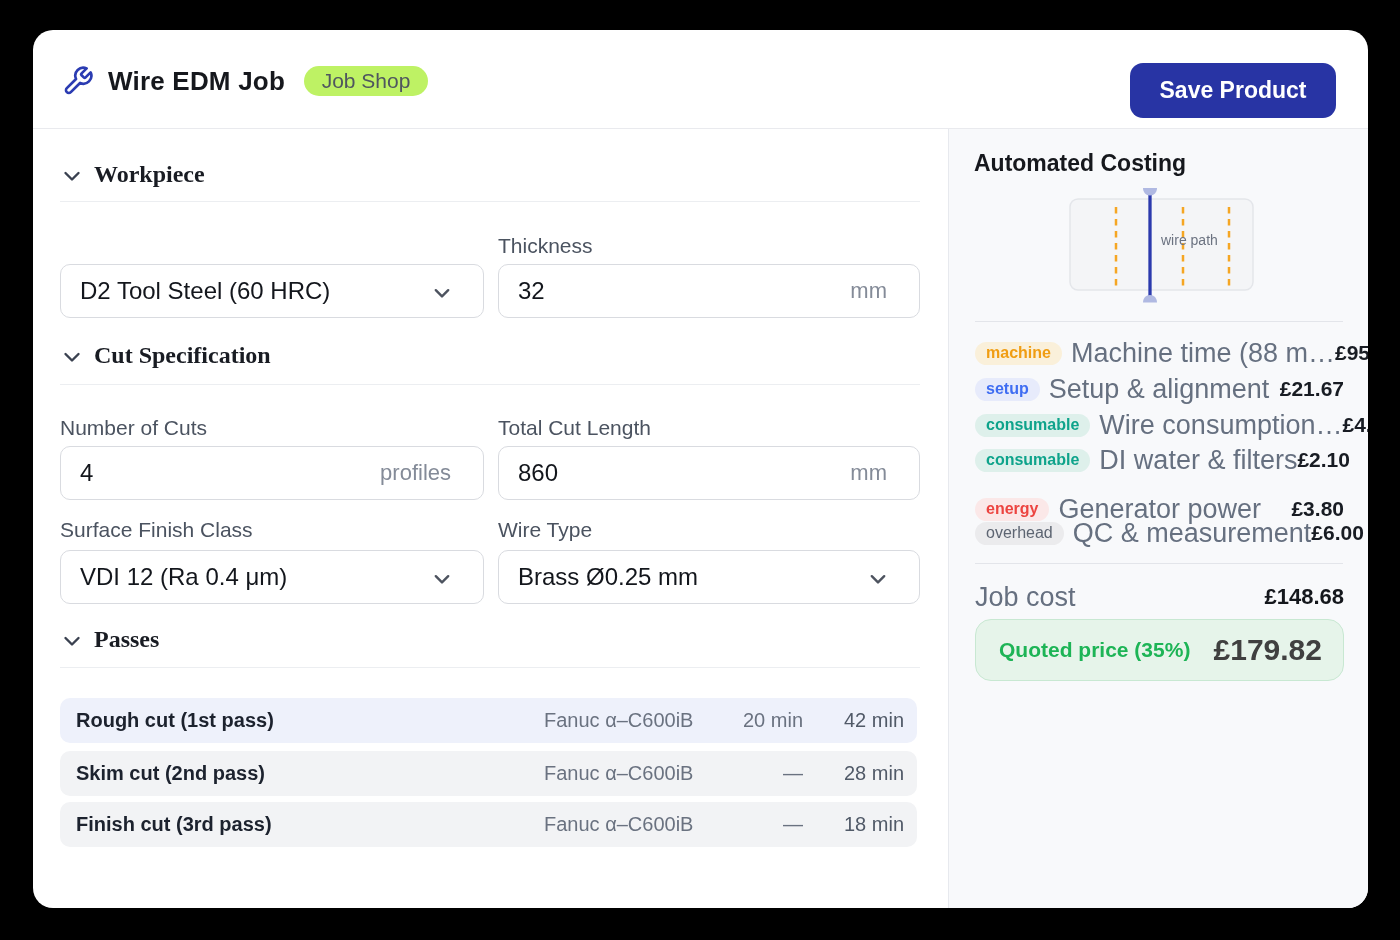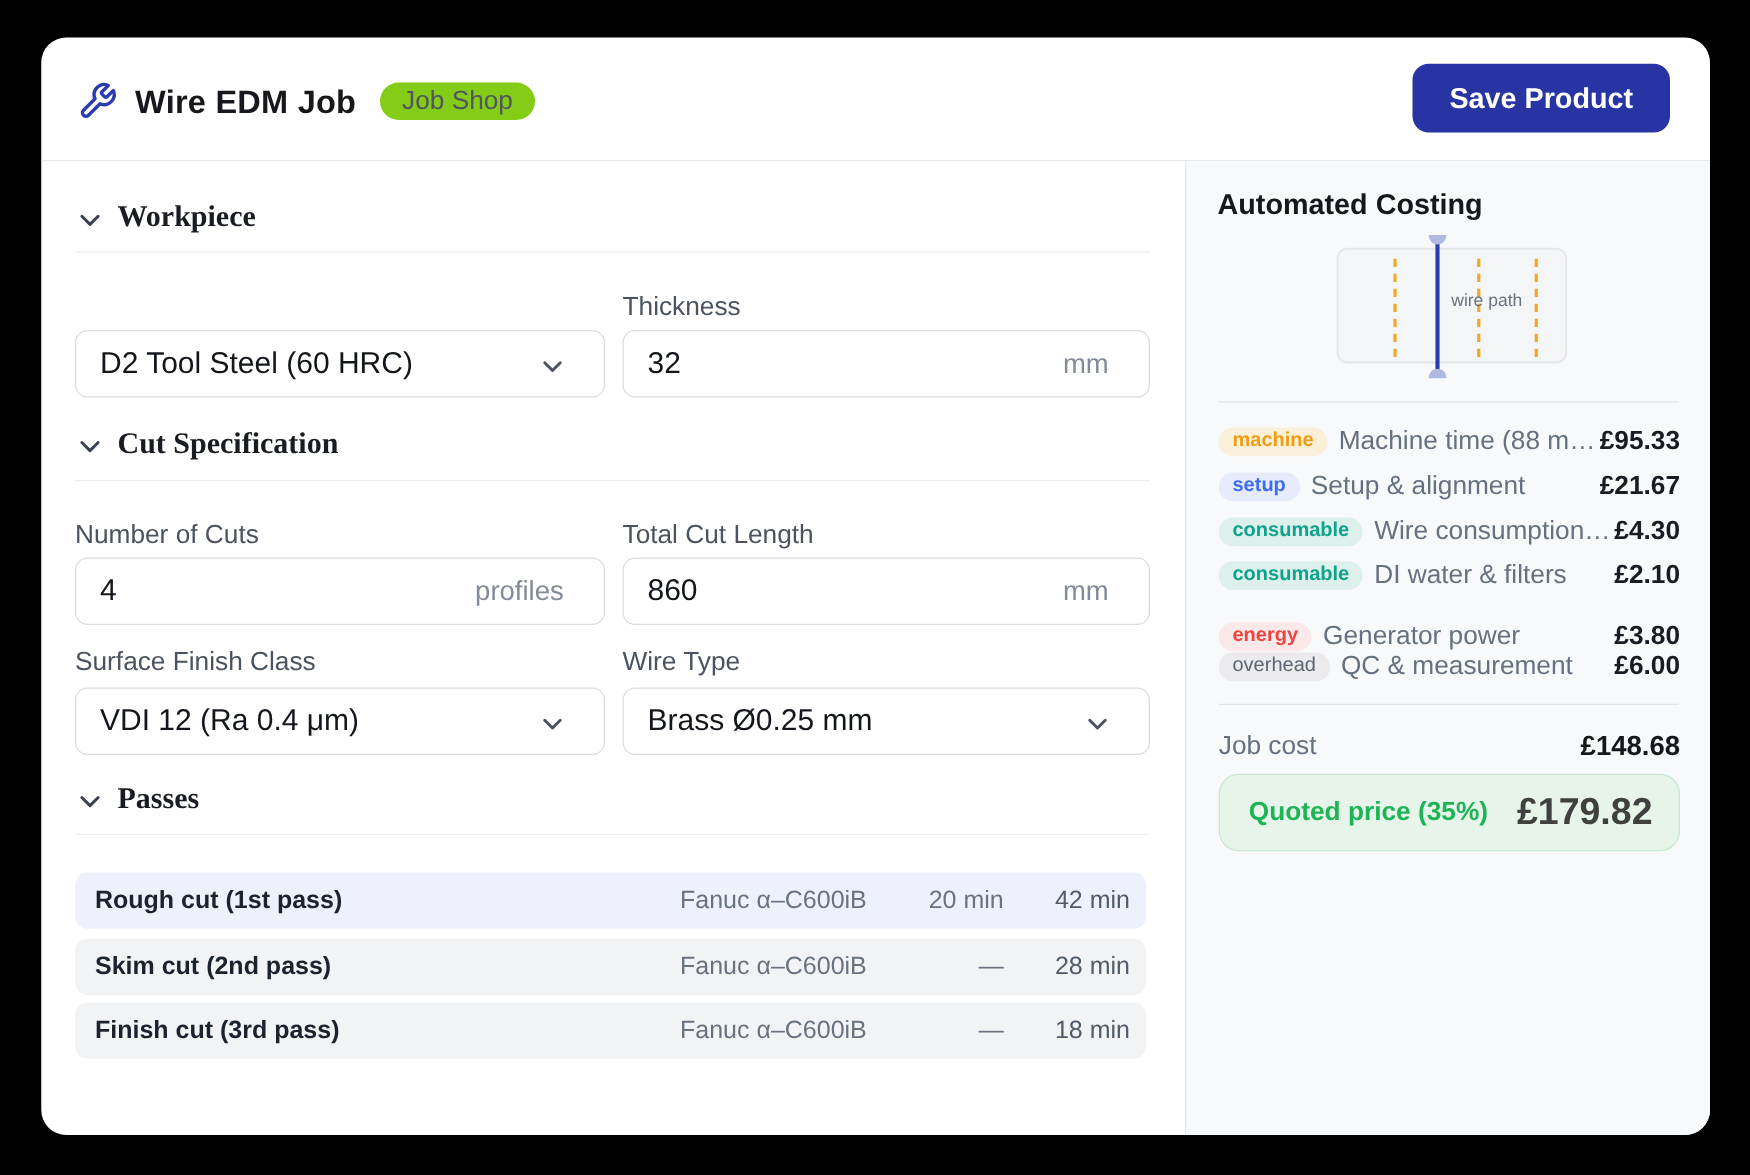--- a/index.html
+++ b/index.html
@@ -3,23 +3,23 @@
 <meta charset="utf-8">
 <style>
   * { margin:0; padding:0; box-sizing:border-box; }
   html,body { width:1400px; height:940px; background:#000; overflow:hidden;
     font-family:"Liberation Sans",sans-serif; }
   .card { position:absolute; left:33px; top:30px; width:1335px; height:878px;
     background:#fff; border-radius:20px; overflow:hidden; }
   .abs { position:absolute; }
   
   .hdr-title { left:75px; top:36px; font-size:26px; font-weight:bold; color:#16181d; letter-spacing:0.2px;}
-  .hdr-badge { left:271px; top:36px; width:124px; height:30px; background:#84cc16;
+  .hdr-badge { left:271px; top:36px; width:124px; height:30px; background:#bef264;
     border-radius:999px; color:#4f565f; font-size:21px; display:flex; align-items:center; justify-content:center; }
-  .save-btn { left:1097px; top:21px; width:206px; height:55px; background:#2834a4;
+  .save-btn { left:1097px; top:33px; width:206px; height:55px; background:#2834a4;
     border-radius:13px; color:#fff; font-size:23px; font-weight:bold;
     display:flex; align-items:center; justify-content:center; }
   .hdr-line { left:0; top:98px; width:1335px; height:1px; background:#e9eaee; }
   
   .sect-chev { left:29px; width:20px; height:20px; }
   .sect-title { left:61px; font-size:24px; font-weight:bold; color:#191c23;font-family:Liberation Serif, serif; }
   .divider { left:27px; width:860px; height:1px; background:#eceef1; }
   .label { font-size:21px; color:#4b5360; }
   .input { height:54px; border:1px solid #d9dbe0; border-radius:10px; background:#fff;
     display:flex; align-items:center; padding:0 32px 0 19px; font-size:24px; color:#13161c; }
@@ -35,21 +35,21 @@
   .prow .t1 { position:absolute; right:114px; font-size:20px; color:#6a7280; }
   .prow .t2 { position:absolute; right:13px; font-size:20px; color:#515a68; }
   
   .side { position:absolute; left:915px; top:99px; width:420px; height:779px;
     background:#f8f9fb; border-left:1px solid #e7e9ee; }
   .side-title { left:25px; top:21px; font-size:23px; font-weight:bold; color:#16181d; }
   .sline { left:26px; width:368px; height:1px; background:#e3e5ea; }
   .crow { left:26px; width:369px; height:36px; display:flex; align-items:center; }
   .crow .bdg { height:23px; border-radius:999px; font-size:16px; font-weight:bold;
     display:flex; align-items:center; padding:0 11px; flex:none; }
-  .crow .lb { margin-left:9px; font-size:21px; color:#667080; white-space:nowrap; flex:0 0 auto; }
+  .crow .lb { margin-left:9px; font-size:27px; color:#667080; white-space:nowrap; flex:0 0 auto; }
   .crow .vl { margin-left:auto; font-size:21px; font-weight:bold; color:#181c23; flex:none; }
   .b-machine { background:#faf0da; color:#f09d13; }
   .b-setup { background:#e7ebfb; color:#3f6df2; }
   .b-consumable { background:#def0eb; color:#0ea38b; }
   .b-energy { background:#fbe8e8; color:#ec4440; }
   .b-overhead { background:#ebebed; color:#5d6572; }
   .quote { left:26px; top:490px; width:369px; height:62px; background:#e6f4ea;
     border:1.5px solid #c8e8d2; border-radius:16px; display:flex; align-items:center;
     padding:0 21px 0 23px; }
 </style>

